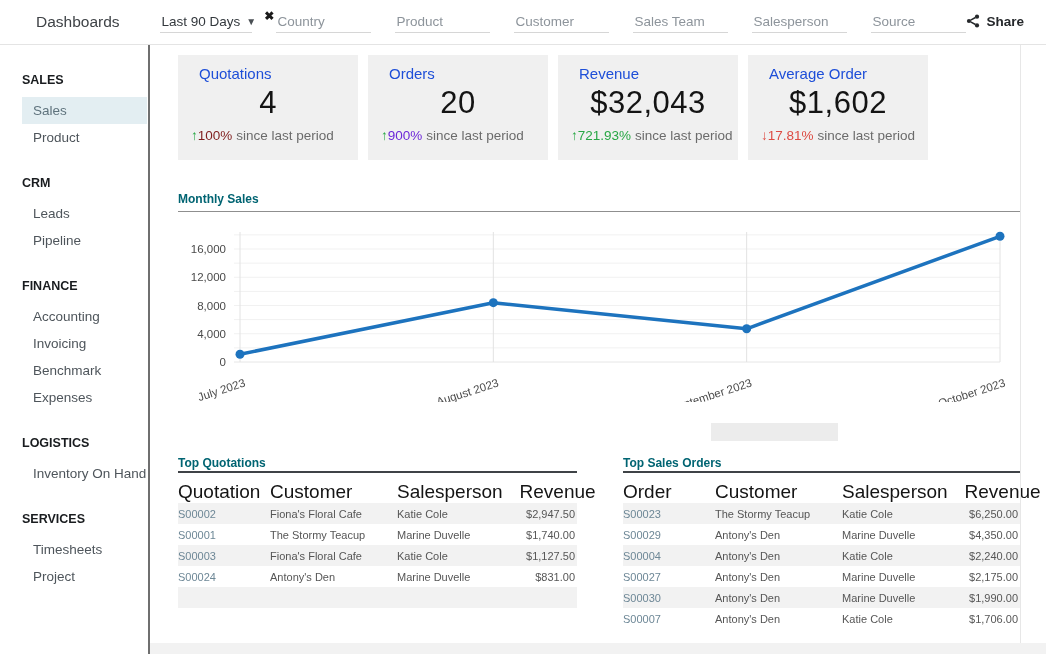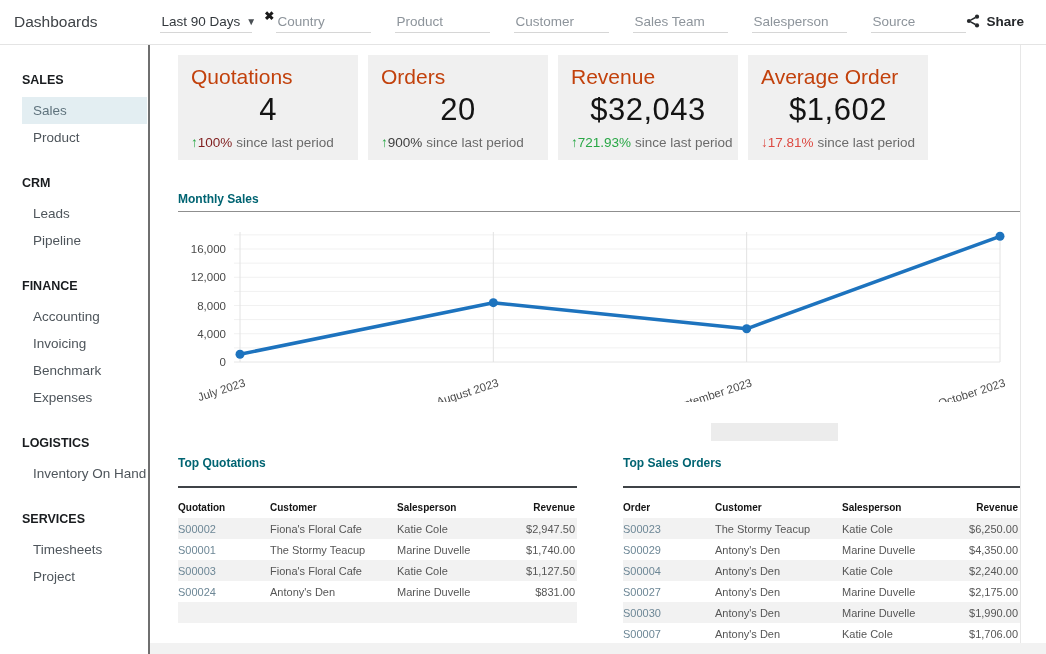--- a/index.html
+++ b/index.html
@@ -1,21 +1,21 @@
 <!DOCTYPE html>
 <html><head>
 <meta charset="utf-8">
 <style>
   * { margin:0; padding:0; box-sizing:border-box; }
   html,body { width:1046px; height:654px; overflow:hidden; background:#fff;
     font-family:"Liberation Sans", sans-serif; color:#333; }
 
   
   .topbar { height:45px; display:flex; align-items:center; border-bottom:1px solid #e4e4e4; }
-  .brand { margin-left:14px; font-size:15.5px; color:#3f4347; width:160px; }
+  .brand { margin-left:36px; font-size:15.5px; color:#3f4347; width:160px; }
   .filters { display:flex; align-items:center; gap:24px; margin-left:24px; }
   .filter { width:95px; border-bottom:1px solid #d6d6d6; font-size:13.5px; color:#8d949b;
     padding:2px 1px 3px; white-space:nowrap; }
   .filter.active { color:#33383d; width:92px; display:flex; align-items:center; }
   .caret { font-size:10px; color:#4a4f54; margin-left:6px; }
   .clear-x { font-size:12px; font-weight:bold; color:#1a1a1a; margin-left:8px;
     position:relative; top:-5px; cursor:pointer; }
   .share { margin-left:auto; margin-right:22px; display:flex; align-items:flex-start; gap:6px;
     font-size:13.5px; font-weight:bold; color:#25282b; cursor:pointer; }
 
@@ -27,41 +27,41 @@
   .side-item { font-size:13.5px; color:#4e555b; padding:6px 0 6px 11px; width:125px; cursor:pointer; }
   .side-item.active { background:#e3eef2; color:#5f737d; }
 
   .main { flex:1; position:relative; padding:0 0 0 28px; }
   .gutter-line { position:absolute; left:870px; top:0; height:598px; width:1px; background:#e7e7e7; }
   .bottom-band { position:absolute; left:0; right:0; bottom:0; height:11px; background:#f2f2f2; }
 
   
   .cards { display:flex; gap:10px; margin-top:10px; }
   .card { width:180px; height:105px; background:#f0f0f0; padding:10px 13px 9px; }
-  .card-label { font-size:21px; color:#c2410c; }
+  .card-label { font-size:15px; color:#1d4ed8;margin-left:8px; }
   .card-value { font-size:31px; color:#141414; text-align:center; margin-top:3px; letter-spacing:.5px; }
   .card-delta { font-size:13.5px; color:#6b6b6b; margin-top:7px; white-space:nowrap; }
   .delta-arrow { font-weight:bold; }
   .delta-pct { margin-right:4px; }
 
   
   .sec-title { font-size:12px; font-weight:bold; color:#006472; }
   .chart-sec { margin-top:29px; width:842px; border-bottom:1px solid #8f8f8f; padding-bottom:4px; }
   .chart-svg { display:block; margin-top:12px; }
   .scroll-rect { width:127px; height:18px; background:#ececec; margin:21px 0 0 533px; }
 
   
   .tables { display:flex; margin-top:12px; }
   .tblcol-left  { width:399px; }
   .tblcol-right { width:397px; margin-left:46px; }
-  .tbl-title-wrap { border-bottom:2px solid #3f4347; padding-bottom:15px; }
+  .tbl-title-wrap { border-bottom:2px solid #3f4347; padding-bottom:0; }
   .tbl { margin-top:8px; }
   .tbl-row { display:grid; grid-template-columns:92px 127px 1fr 95px; align-items:center;
     height:21px; font-size:11px; }
-  .tbl-head { height:22px; font-weight:bold; color:#141414; font-size:10px; }
+  .tbl-head { height:22px; font-weight:normal; color:#141414; font-size:19px; }
   .tbl-row.odd { background:#f2f2f2; }
   .cell-id { color:#6d8796; cursor:pointer; }
   .cell { color:#565656; }
   .cell-rev { text-align:right; color:#565656; padding-right:2px; }
   .tbl-head .cell, .tbl-head .cell-id, .tbl-head .cell-rev { color:#141414; }
 </style>
 </head>
 <body>
 
 <div class="topbar">
@@ -127,21 +127,21 @@
 
     <div class="cards" id="cards">
         <div class="card">
           <div class="card-label">Quotations</div>
           <div class="card-value">4</div>
           <div class="card-delta"><span class="delta-arrow" style="color: rgb(40, 167, 69);">↑</span><span class="delta-pct" style="color: #7f1d1d;">100%</span><span>since last period</span></div>
         </div>
         <div class="card">
           <div class="card-label">Orders</div>
           <div class="card-value">20</div>
-          <div class="card-delta"><span class="delta-arrow" style="color: rgb(40, 167, 69);">↑</span><span class="delta-pct" style="color: #404040;">900%</span><span>since last period</span></div>
+          <div class="card-delta"><span class="delta-arrow" style="color: rgb(40, 167, 69);">↑</span><span class="delta-pct" style="color: #6d28d9;">900%</span><span>since last period</span></div>
         </div>
         <div class="card">
           <div class="card-label">Revenue</div>
           <div class="card-value">$32,043</div>
           <div class="card-delta"><span class="delta-arrow" style="color: rgb(40, 167, 69);">↑</span><span class="delta-pct" style="color: rgb(40, 167, 69);">721.93%</span><span>since last period</span></div>
         </div>
         <div class="card">
           <div class="card-label">Average Order</div>
           <div class="card-value">$1,602</div>
           <div class="card-delta"><span class="delta-arrow" style="color: rgb(221, 75, 67);">↓</span><span class="delta-pct" style="color: rgb(221, 75, 67); text-align: right;">17.81%</span><span>since last period</span></div>

